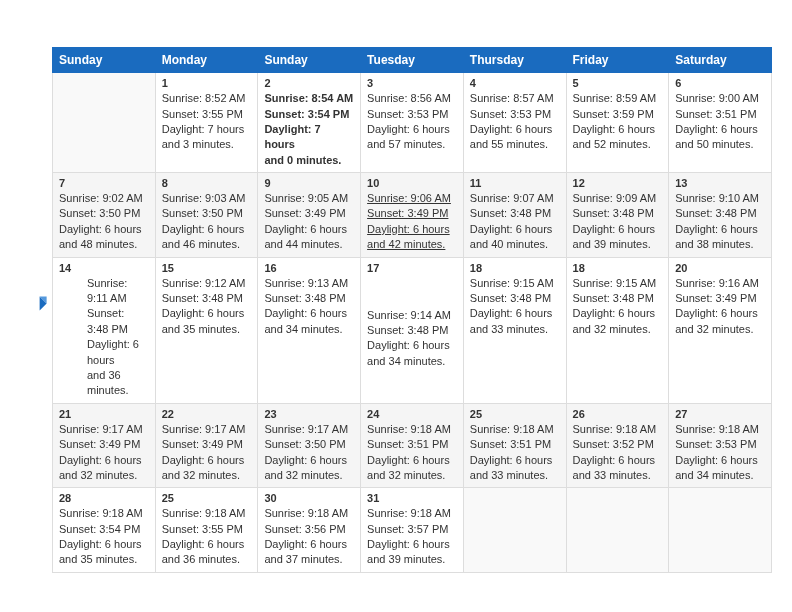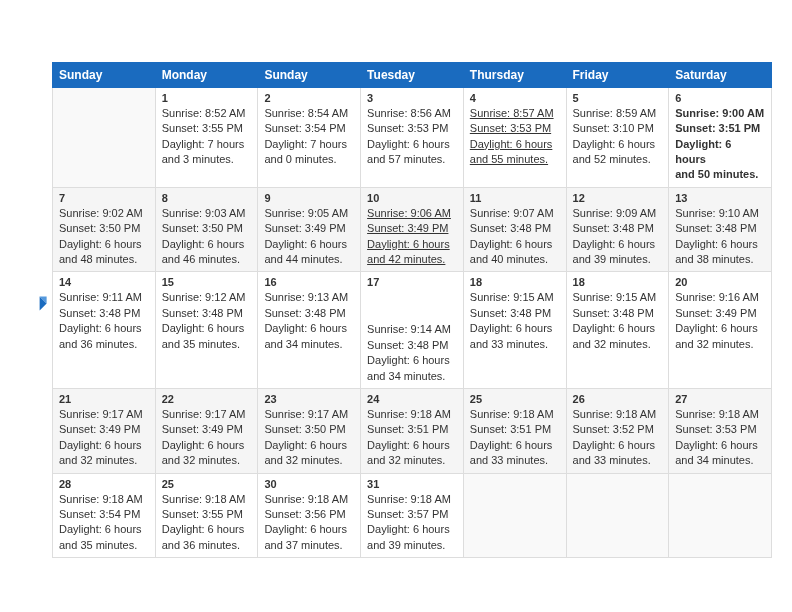--- a/index.html
+++ b/index.html
@@ -147,49 +147,49 @@
           <td class="empty-cell"></td>
           <td>
             <span class="cell-day">1</span>
             <div class="cell-info" style="white-space: pre-line;">Sunrise: 8:52 AM
 Sunset: 3:55 PM
 Daylight: 7 hours
 and 3 minutes.</div>
           </td>
           <td>
             <span class="cell-day">2</span>
-            <div class="cell-info" style="white-space: pre-line;">Sunrise: 8:54 AM
+            <div class="cell-info" style="white-space: pre-line; font-weight: bold;">Sunrise: 8:54 AM
 Sunset: 3:54 PM
 Daylight: 7 hours
 and 0 minutes.</div>
           </td>
           <td>
             <span class="cell-day">3</span>
             <div class="cell-info" style="white-space: pre-line;">Sunrise: 8:56 AM
 Sunset: 3:53 PM
 Daylight: 6 hours
 and 57 minutes.</div>
           </td>
           <td>
             <span class="cell-day">4</span>
-            <div class="cell-info" style="white-space: pre-line; text-decoration: underline;">Sunrise: 8:57 AM
+            <div class="cell-info" style="white-space: pre-line;">Sunrise: 8:57 AM
 Sunset: 3:53 PM
 Daylight: 6 hours
 and 55 minutes.</div>
           </td>
           <td>
             <span class="cell-day">5</span>
             <div class="cell-info" style="white-space: pre-line;">Sunrise: 8:59 AM
-Sunset: 3:10 PM
+Sunset: 3:59 PM
 Daylight: 6 hours
 and 52 minutes.</div>
           </td>
           <td>
             <span class="cell-day">6</span>
-            <div class="cell-info" style="white-space: pre-line; font-weight: bold;">Sunrise: 9:00 AM
+            <div class="cell-info" style="white-space: pre-line;">Sunrise: 9:00 AM
 Sunset: 3:51 PM
 Daylight: 6 hours
 and 50 minutes.</div>
           </td>
         </tr>
         <tr class="row-alt">
           <td>
             <span class="cell-day">7</span>
             <div class="cell-info" style="white-space: pre-line;">Sunrise: 9:02 AM
 Sunset: 3:50 PM
@@ -235,21 +235,21 @@
             <span class="cell-day">13</span>
             <div class="cell-info" style="white-space: pre-line;">Sunrise: 9:10 AM
 Sunset: 3:48 PM
 Daylight: 6 hours
 and 38 minutes.</div>
           </td>
         </tr>
         <tr>
           <td>
             <span class="cell-day">14</span>
-            <div class="cell-info" style="white-space: pre-line;">Sunrise: 9:11 AM
+            <div class="cell-info" style="white-space: pre-line; margin-left: 28px;">Sunrise: 9:11 AM
 Sunset: 3:48 PM
 Daylight: 6 hours
 and 36 minutes.</div>
           </td>
           <td>
             <span class="cell-day">15</span>
             <div class="cell-info" style="white-space: pre-line;">Sunrise: 9:12 AM
 Sunset: 3:48 PM
 Daylight: 6 hours
 and 35 minutes.</div>

